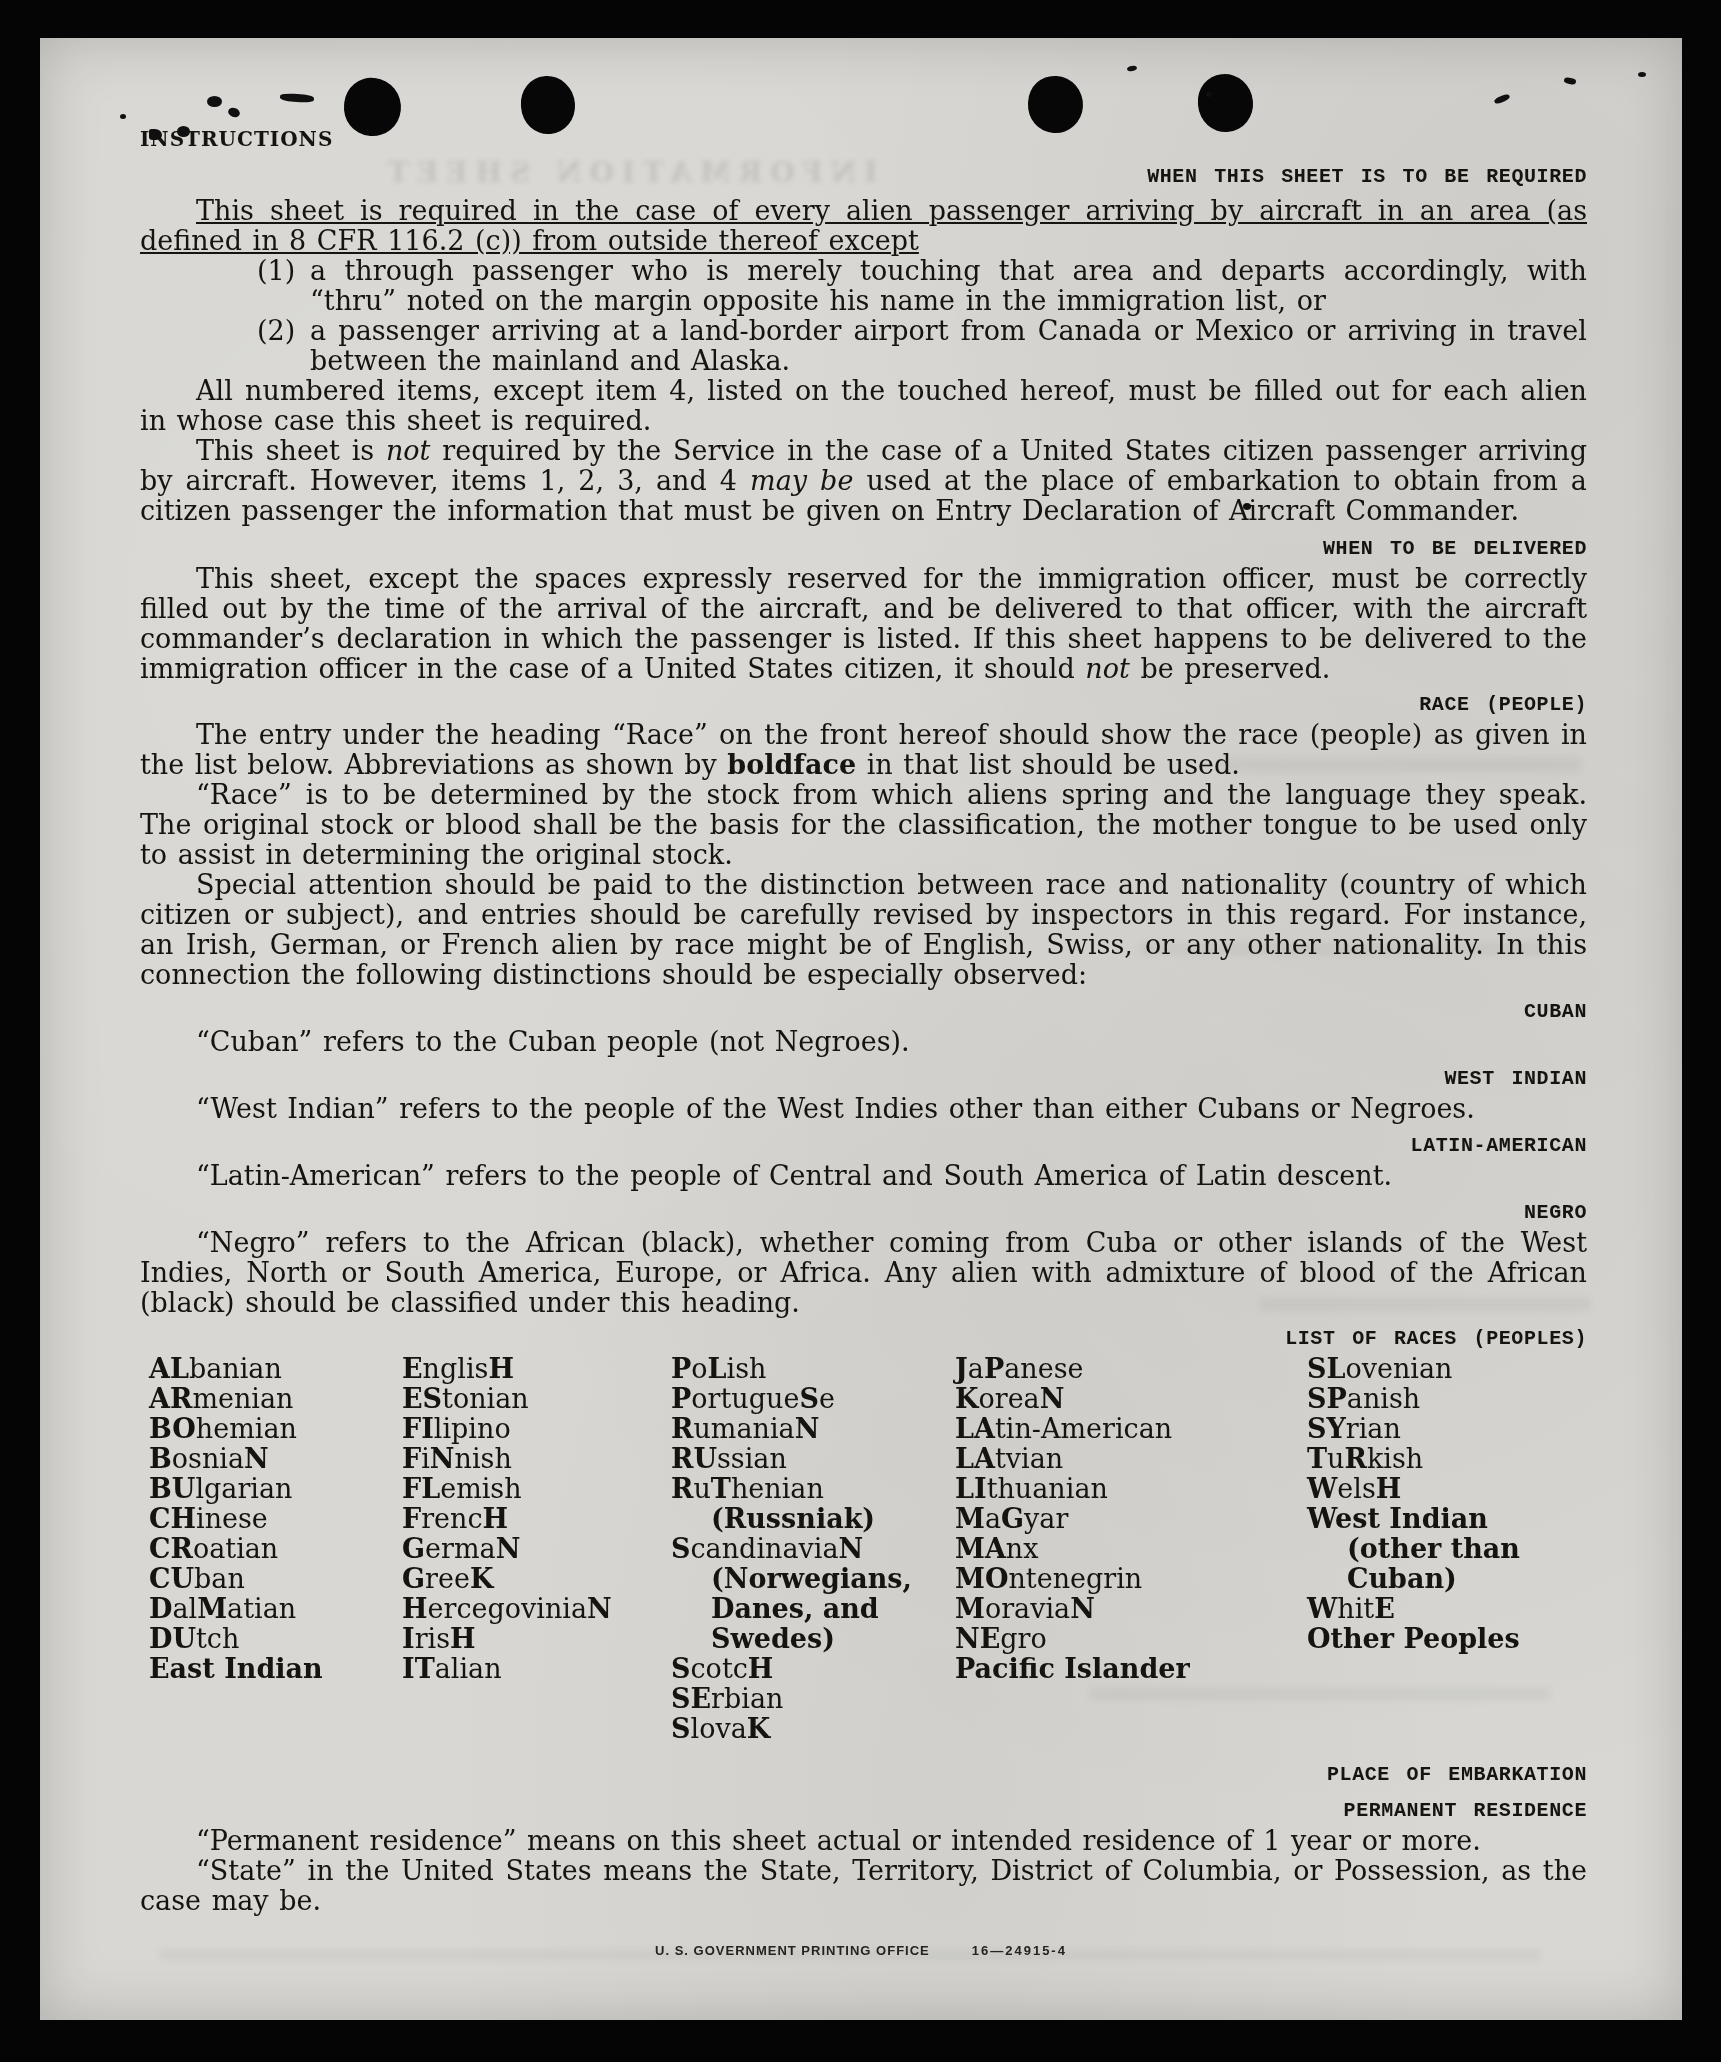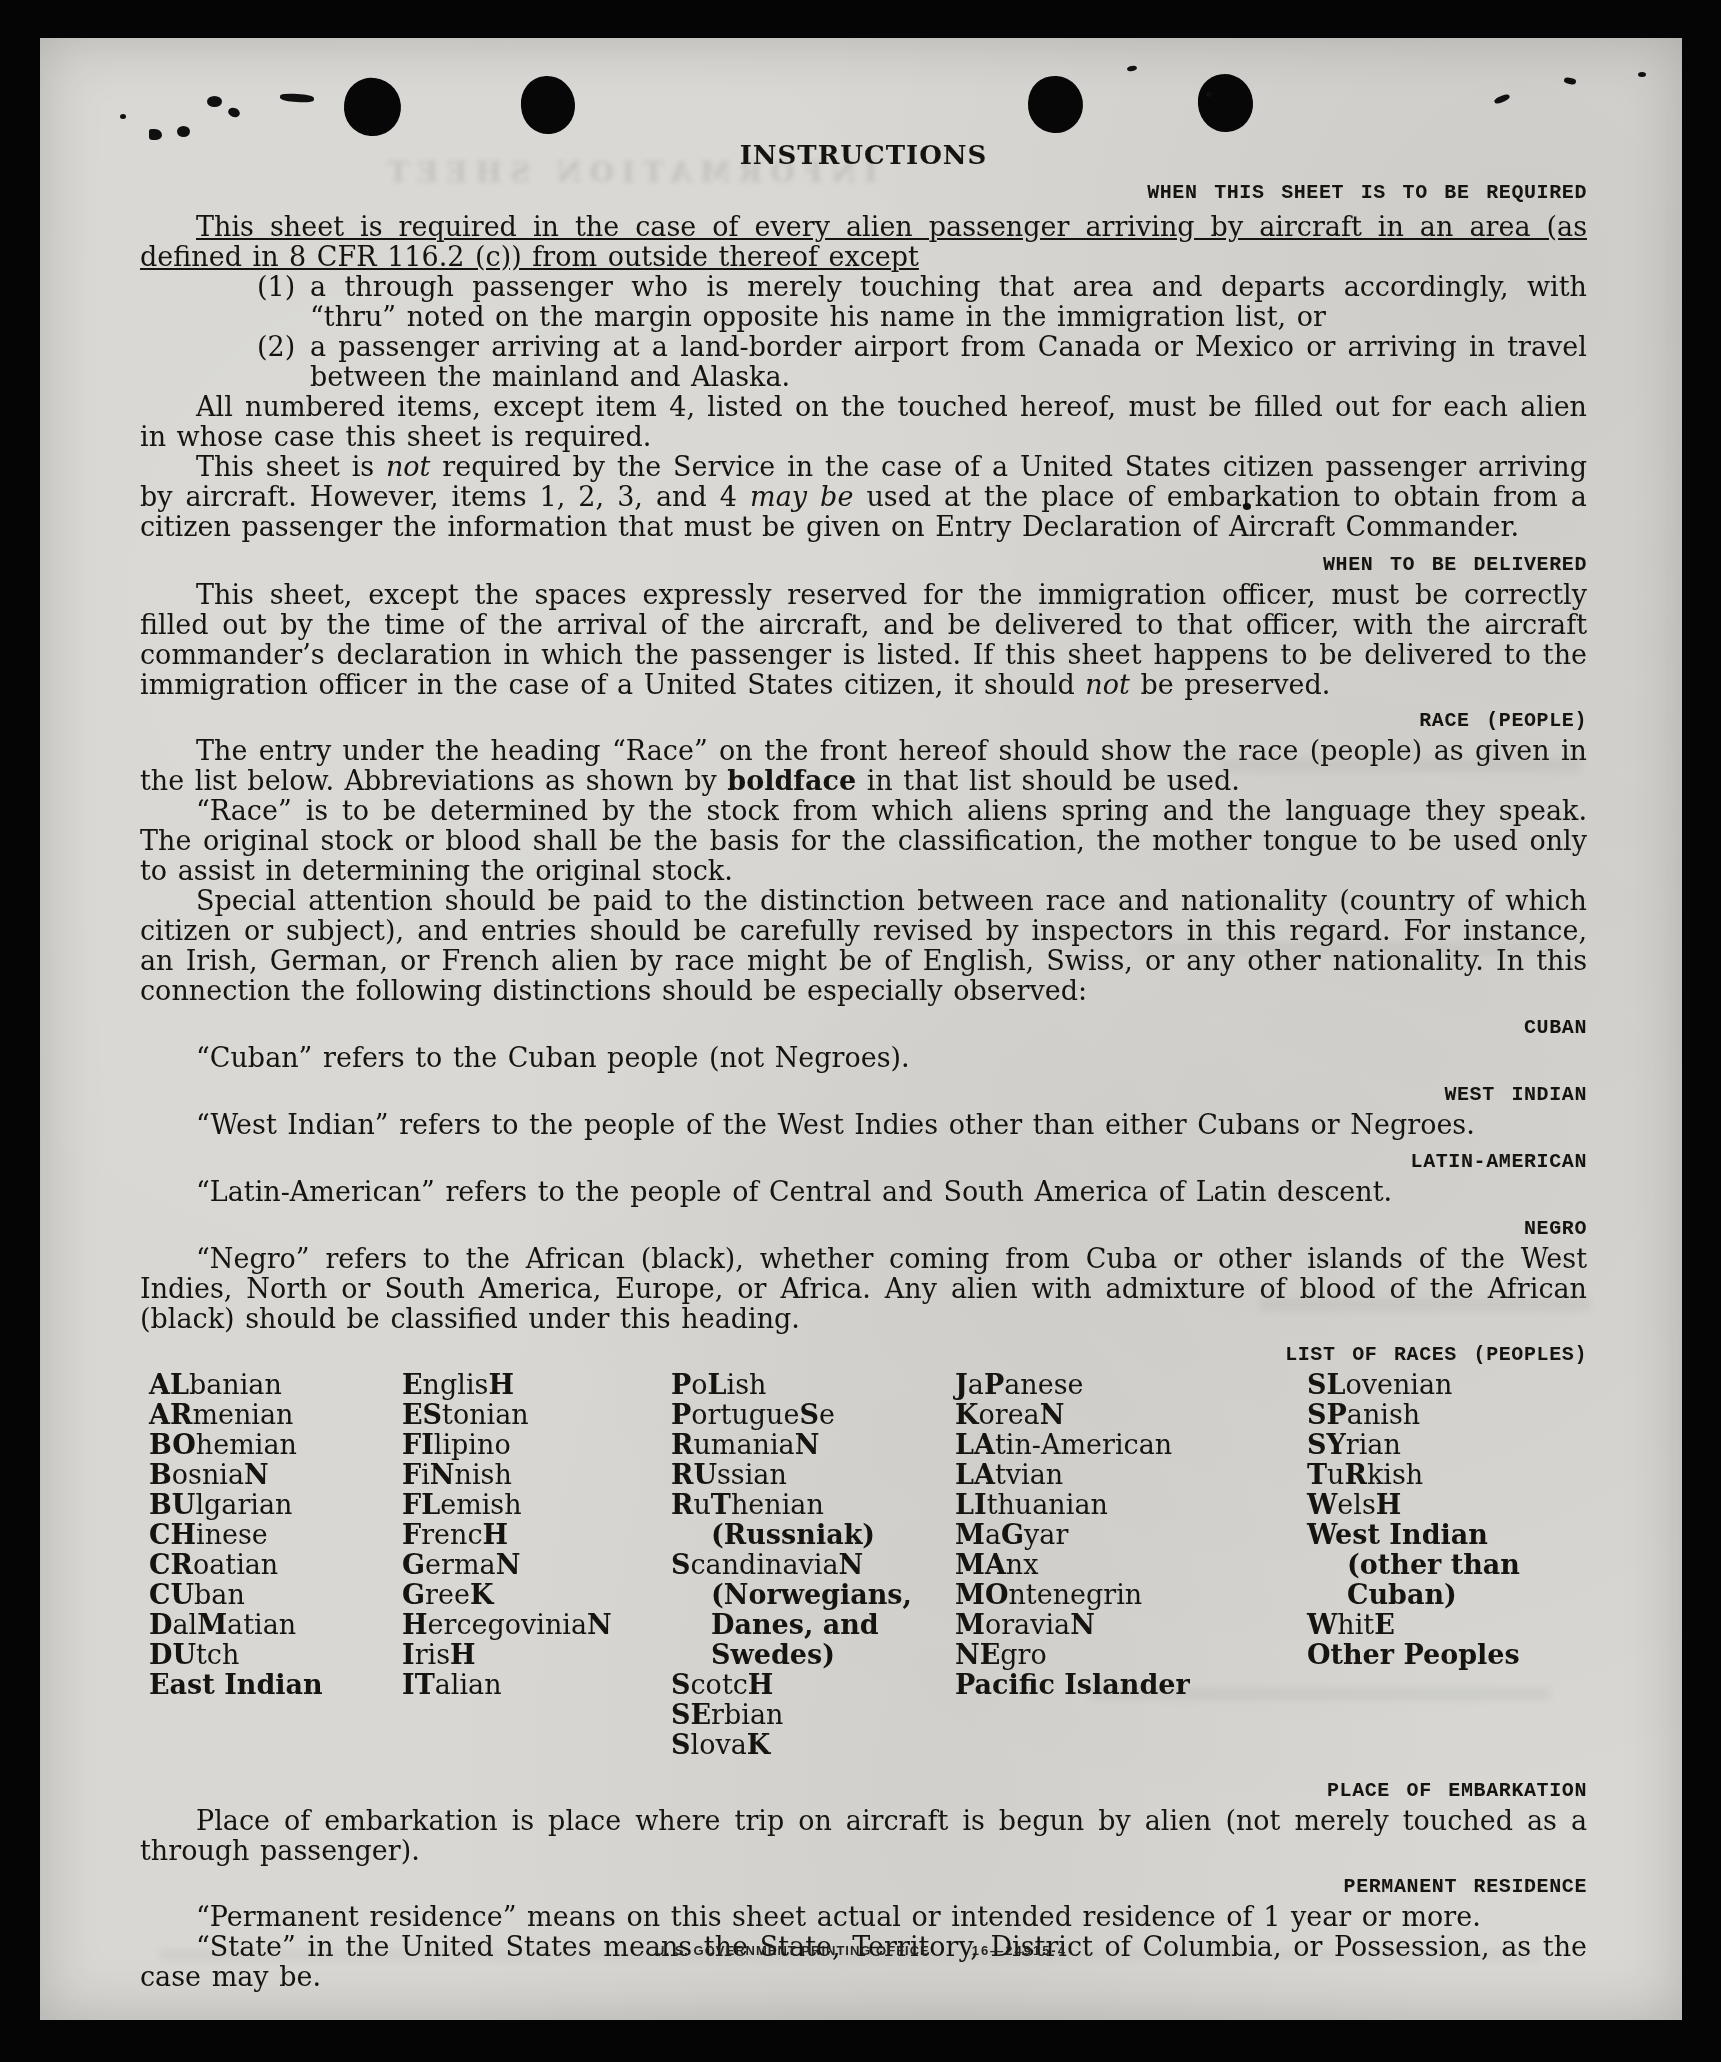--- a/index.html
+++ b/index.html
@@ -7,22 +7,22 @@
        font-family:"DejaVu Serif", serif;}
   .paper{position:absolute;left:40px;top:38px;width:1642px;height:1982px;
     background:
       radial-gradient(ellipse at 22% 28%, rgba(255,255,255,.06), transparent 42%),
       radial-gradient(ellipse at 78% 55%, rgba(0,0,0,.045), transparent 46%),
       radial-gradient(ellipse at 55% 88%, rgba(0,0,0,.035), transparent 40%),
       radial-gradient(ellipse at 90% 12%, rgba(0,0,0,.05), transparent 35%),
       #d8d7d3;
     box-shadow:inset 0 0 60px rgba(0,0,0,.18);}
   .content{position:absolute;left:100px;top:84px;width:1447px;color:#17130f;}
-  .title{font-size:26px;line-height:34px;font-weight:bold;text-align:center;
-         letter-spacing:1px;margin:16px 0 6px 0;}
+  .title{font-size:20px;line-height:34px;font-weight:bold;text-align:left;
+         letter-spacing:1px;margin:0 0 6px 0;}
   .h{font-size:20px;line-height:30px;font-weight:bold;text-align:right;
      letter-spacing:.6px;margin:2px 0 0 0;word-spacing:4px;font-family:Liberation Mono, monospace;}
   .h.sub{margin-top:7px;}
   .h.mt8{margin-top:8px;}
   .h.mt6{margin-top:6px;}
   .h.mt16{margin-top:16px;}
   p{font-size:27px;line-height:30px;margin:0;text-align:justify;
     text-indent:56px;word-spacing:2px;}
   p.first{margin-top:4px;text-decoration:underline;}
   .items{margin:0;}
@@ -164,21 +164,20 @@
           <div class="race-entry"><b>SY</b>rian</div>
           <div class="race-entry"><b>T</b>u<b>R</b>kish</div>
           <div class="race-entry"><b>W</b>els<b>H</b></div>
           <div class="race-entry"><b>West Indian (other than Cuban)</b></div>
           <div class="race-entry"><b>W</b>hit<b>E</b></div>
           <div class="race-entry"><b>Other Peoples</b></div>
         </div>
       </div>
 
     <div class="h mt16">PLACE OF EMBARKATION</div>
-    <p>Place of embarkation is place where trip on aircraft is begun by alien (not merely touched as a through passenger).</p>
 
     <div class="h mt6">PERMANENT RESIDENCE</div>
     <p>“Permanent residence” means on this sheet actual or intended residence of 1 year or more.</p>
 
     <p>“State” in the United States means the State, Territory, District of Columbia, or Possession, as the case may be.</p>
   </div>
 
   <div class="footer">
     <span>U. S. GOVERNMENT PRINTING OFFICE</span><span class="code">16—24915-4</span>
   </div>

